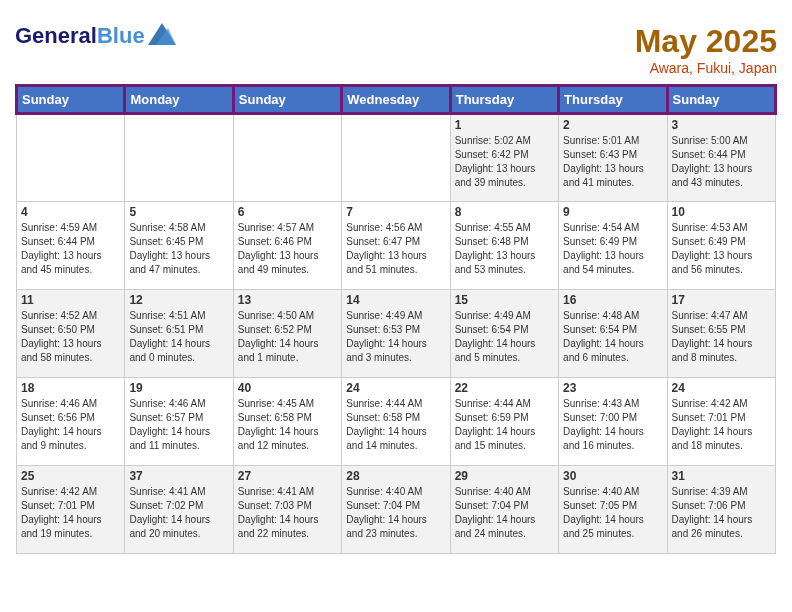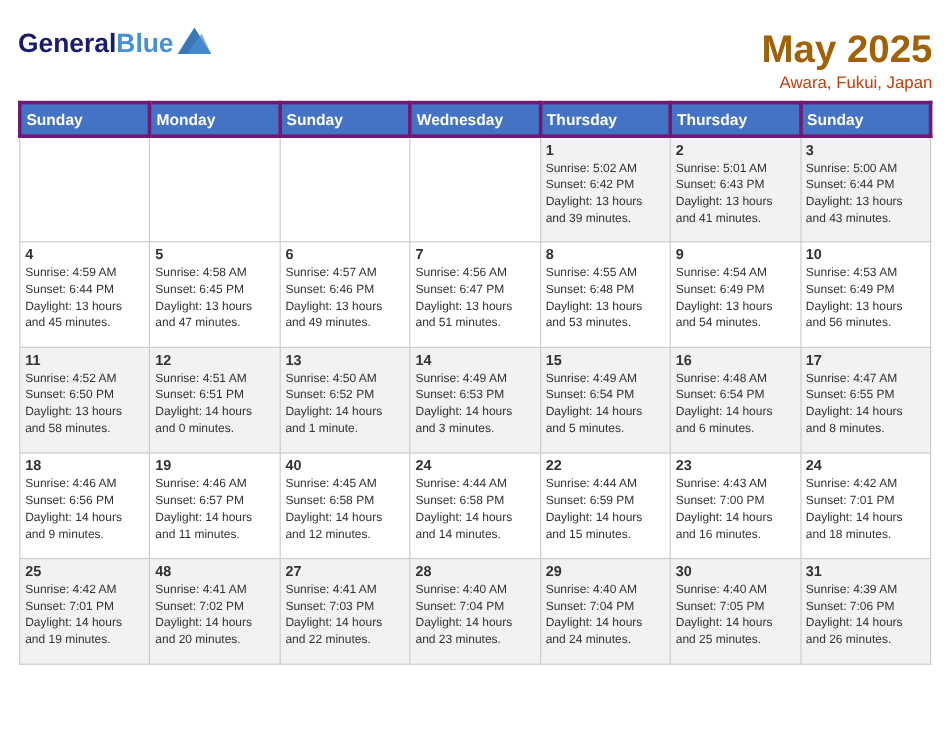--- a/index.html
+++ b/index.html
@@ -224,21 +224,21 @@
             <span class="day-num">24</span>
             <div class="day-info">Sunrise: 4:42 AM<br>Sunset: 7:01 PM<br>Daylight: 14 hours<br>and 18 minutes.</div>
           </td>
         </tr>
         <tr>
           <td>
             <span class="day-num">25</span>
             <div class="day-info">Sunrise: 4:42 AM<br>Sunset: 7:01 PM<br>Daylight: 14 hours<br>and 19 minutes.</div>
           </td>
           <td>
-            <span class="day-num">48</span>
+            <span class="day-num">37</span>
             <div class="day-info">Sunrise: 4:41 AM<br>Sunset: 7:02 PM<br>Daylight: 14 hours<br>and 20 minutes.</div>
           </td>
           <td>
             <span class="day-num">27</span>
             <div class="day-info">Sunrise: 4:41 AM<br>Sunset: 7:03 PM<br>Daylight: 14 hours<br>and 22 minutes.</div>
           </td>
           <td>
             <span class="day-num">28</span>
             <div class="day-info">Sunrise: 4:40 AM<br>Sunset: 7:04 PM<br>Daylight: 14 hours<br>and 23 minutes.</div>
           </td>

